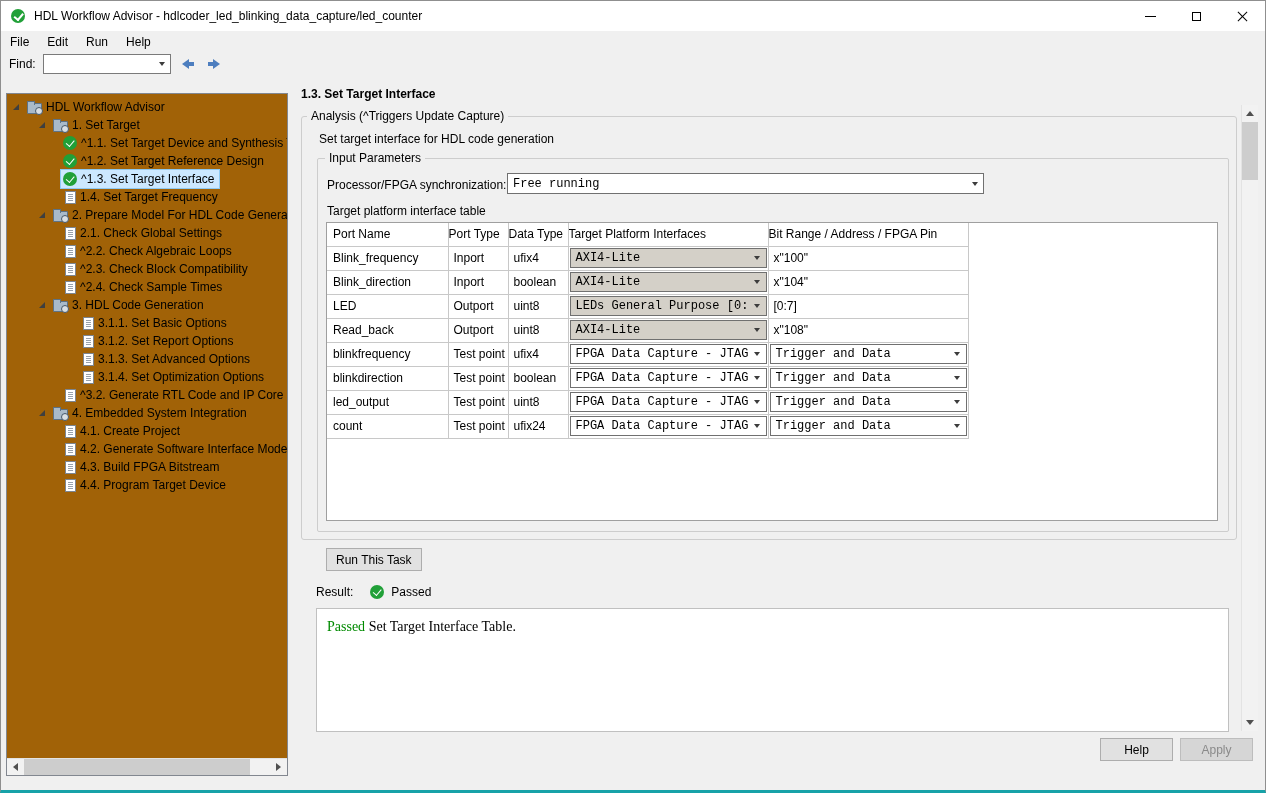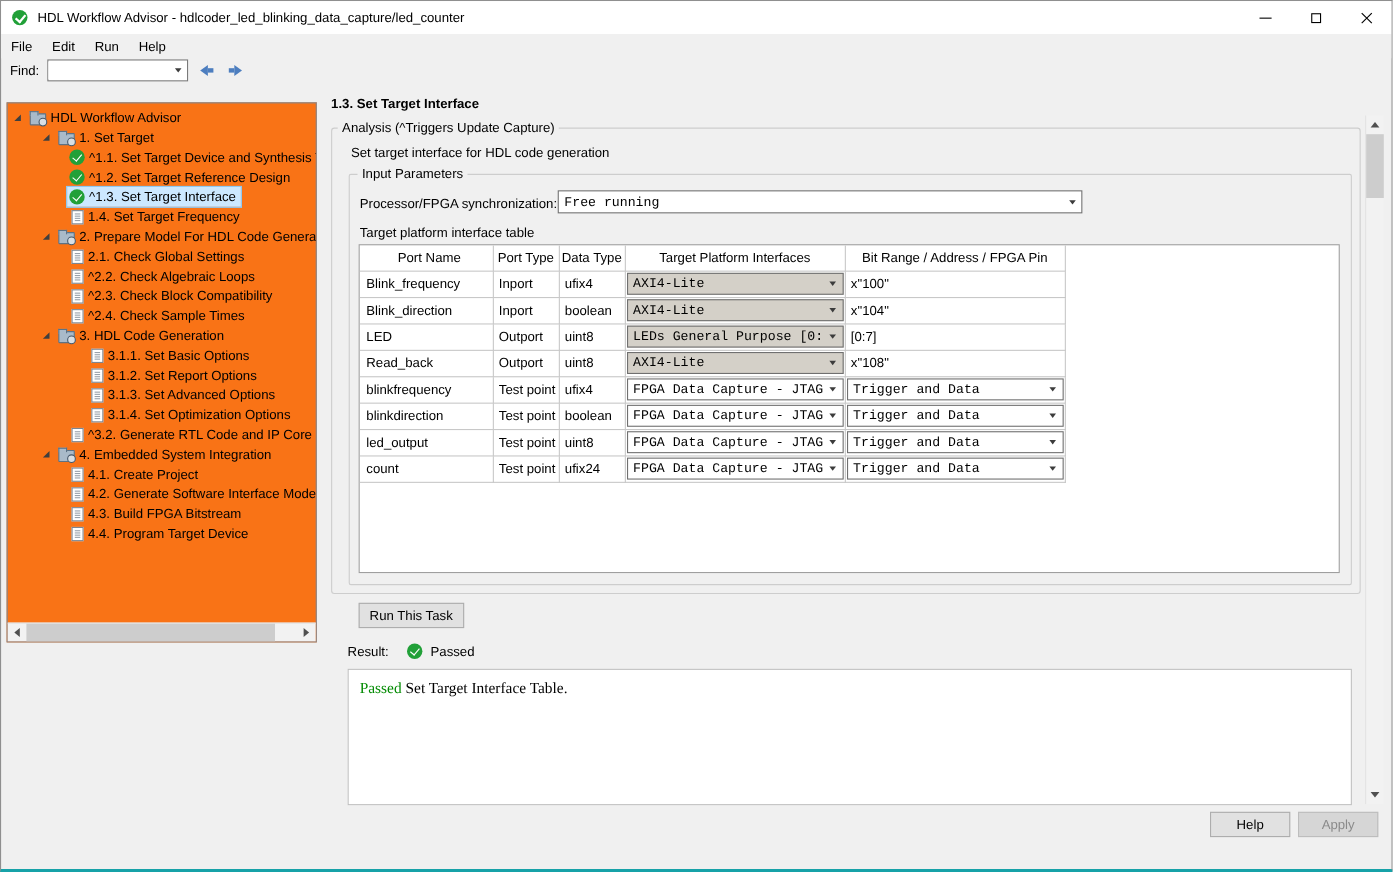--- a/index.html
+++ b/index.html
@@ -37,21 +37,21 @@
   .find-combo input { flex:1; min-width:0; border:none; outline:none; height:16px; font:inherit; padding:0 4px; }
   .combo-arrow-zone { width:16px; align-self:stretch; display:flex; align-items:center; justify-content:center; }
   .tri-down { width:0; height:0; border-left:3.5px solid transparent; border-right:3.5px solid transparent; border-top:4px solid #3c3c3c; }
   .nav-btn { margin-left:8px; width:18px; height:18px; display:flex; align-items:center; justify-content:center; }
   .arrow-left,.arrow-right { display:flex; align-items:center; }
   .arrow-left .tri { width:0;height:0;border-top:5px solid transparent;border-bottom:5px solid transparent;border-right:7px solid #4d7ebf; }
   .arrow-left .stem,.arrow-right .stem { width:5px; height:4px; background:#4d7ebf; }
   .arrow-right .tri { width:0;height:0;border-top:5px solid transparent;border-bottom:5px solid transparent;border-left:7px solid #4d7ebf; }
 
   
-  .tree-panel { position:absolute; left:5px; top:92px; width:282px; height:491px; background:#f97316; border:1px solid #828790; }
+  .tree-panel { position:absolute; left:5px; top:92px; width:282px; height:683px; background:#a16207; border:1px solid #828790; }
   .tree-view { position:absolute; left:0; top:0; right:0; bottom:17px; overflow:hidden; padding-top:4px; }
   .tree-item { height:18px; display:flex; align-items:center; white-space:nowrap; }
   .lvl0 { padding-left:6px; } .lvl1 { padding-left:32px; } .lvl2 { padding-left:42px; } .lvl3 { padding-left:60px; }
   .exp,.noexp { width:12px; flex:none; display:flex; align-items:center; }
   .exp::after { content:""; width:0; height:0; border-left:6px solid transparent; border-bottom:6px solid #3f3f3f; }
   .node { display:flex; align-items:center; height:18px; padding:0 4px 0 2px; }
   .node.selected { background:#cce8ff; outline:1px solid #8ec9f2; }
   .tlabel { margin-left:4px; }
   .ic { flex:none; }
   .ic-check { width:14px; height:14px; border-radius:50%; background:#21a038; position:relative; }
@@ -87,21 +87,21 @@
   .combo { height:21px; border:1px solid #707070; background:#fff; display:flex; align-items:center; overflow:hidden;font-family:Liberation Mono, monospace; }
   .combo .clabel { flex:1; padding:0 5px; white-space:nowrap; overflow:hidden; }
   .combo .carrow { width:17px; align-self:stretch; flex:none; display:flex; align-items:center; justify-content:center; }
   .combo.gray { background:#d4d0c8; }
   .sync-combo { position:absolute; left:506px; top:172px; width:477px; }
 
   
   .table-wrap { position:absolute; left:325px; top:221px; width:892px; height:299px; background:#fff; border:1px solid #9f9f9f; overflow:hidden; }
   table.tpi { border-collapse:collapse; table-layout:fixed; width:100%; }
   table.tpi th, table.tpi td { border-right:1px solid #c8c8c8; border-bottom:1px solid #c8c8c8; font-weight:normal; overflow:hidden; white-space:nowrap; }
-  table.tpi th { height:23px; text-align:center; }
+  table.tpi th { height:23px; text-align:left; }
   table.tpi td { height:24px; padding:0 0 0 5px; }
   table.tpi td.combo-cell { padding:0; }
   table.tpi td.combo-cell .combo { margin:1px; height:20px; }
   table.tpi th.filler, table.tpi td.filler { border-right:none; border-bottom:none; padding:0; }
   table.tpi tr td:first-child, table.tpi tr th:first-child { padding-left:6px; }
   table.tpi th:first-child { padding-left:0; }
 
   
   .btn { position:absolute; height:23px; background:#e1e1e1; border:1px solid #adadad; display:flex; align-items:center; justify-content:center; padding:0 9px; }
   .run-btn { left:325px; top:547px; }

